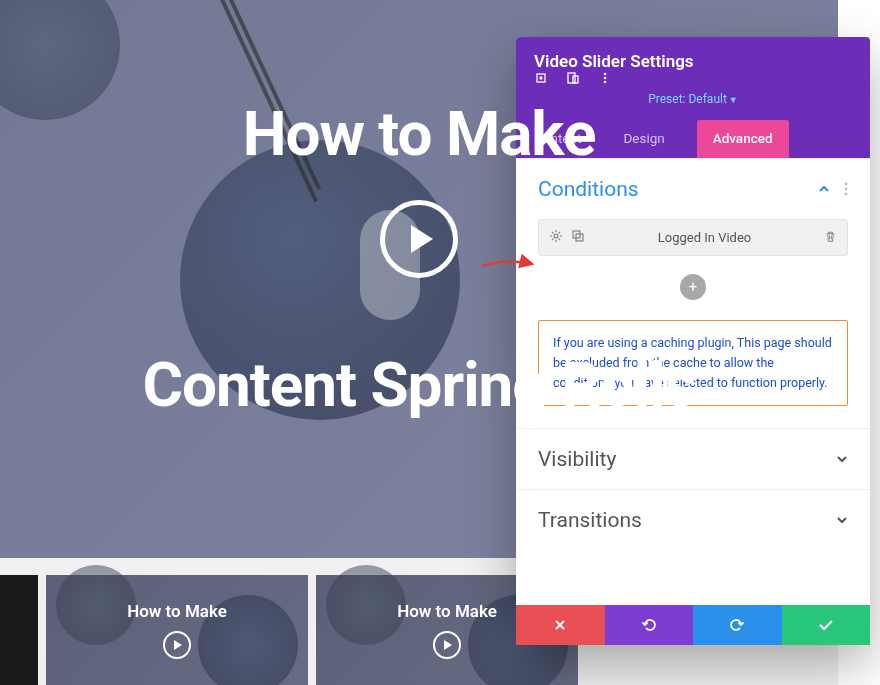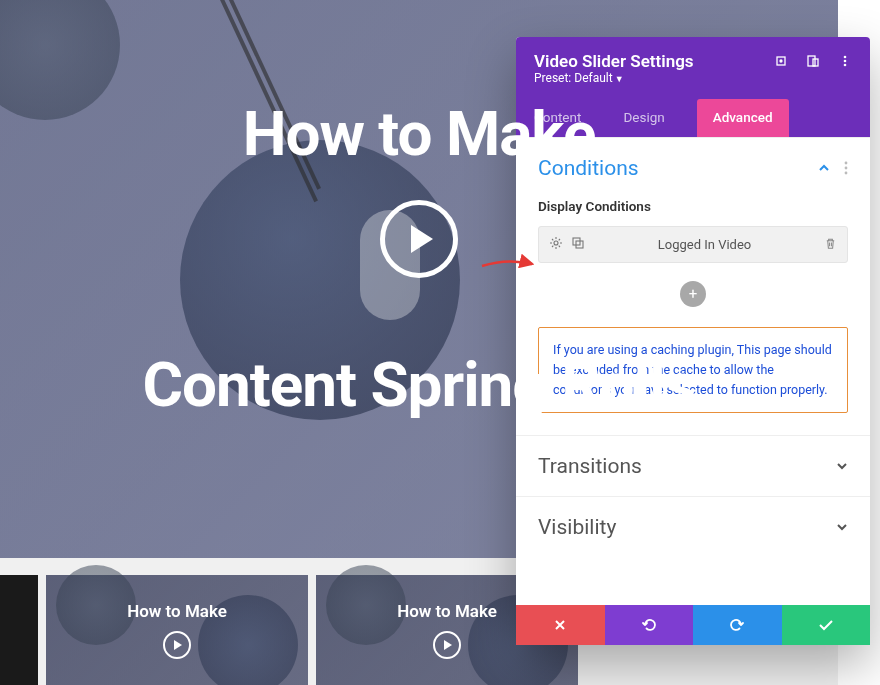--- a/index.html
+++ b/index.html
@@ -27,25 +27,25 @@
 .thumb .t-bowl { position: absolute; top: -10px; left: 10px; width: 80px; height: 80px; border-radius: 50%; background: radial-gradient(circle,#4a5568,#2d3748); opacity: 0.5; }
 .thumb .t-plate { position: absolute; top: 20px; right: 10px; width: 100px; height: 100px; border-radius: 50%; background: radial-gradient(circle,#3a4a6b,#1f2840); opacity: 0.5; }
 .thumb h3 { font-size: 17px; font-weight: 600; z-index: 2; position: relative; }
 .thumb .play-sm { z-index: 2; width: 28px; height: 28px; border: 2px solid #fff; border-radius: 50%; display: flex; align-items: center; justify-content: center; margin-top: 10px; }
 .thumb .play-sm::after { content: ""; display: block; width: 0; height: 0; border-left: 8px solid #fff; border-top: 5px solid transparent; border-bottom: 5px solid transparent; margin-left: 2px; }
 
 .scroll-edge { position: absolute; top: 0; left: 838px; width: 42px; height: 685px; background: #fff; }
 
 .panel { position: absolute; top: 37px; left: 516px; width: 354px; height: 608px; background: #fff; box-shadow: 0 20px 50px rgba(0,0,0,0.3); border-radius: 4px 4px 0 0; display: flex; flex-direction: column; }
 .panel-header { background: #6c2eb9; color: #fff; padding: 14px 18px 0; border-radius: 4px 4px 0 0; }
-.panel-title-row { display: flex; align-items: center; justify-content: space-between; }
+.panel-title-row { display: flex; justify-content: space-between; flex-direction: column; }
 .panel-title { font-size: 17px; font-weight: 600; }
 .panel-icons { display: flex; gap: 18px; align-items: center; }
 .panel-icons .ic { width: 14px; height: 14px; cursor: pointer; display: flex; align-items: center; justify-content: center; }
-.panel-preset { font-size: 12px; color: #ffffff; margin-top: 0; cursor: pointer; }
+.panel-preset { font-size: 12px; color: #7dd3fc; margin-top: 7px; cursor: pointer; text-align: center; }
 .panel-preset .caret { font-size: 9px; margin-left: 2px; }
 .panel-tabs { display: flex; margin-top: 14px; }
 .panel-tab { padding: 10px 0 12px; font-size: 13.5px; color: #d4c4ea; cursor: pointer; margin-right: 42px; }
 .panel-tab.active { color: #fff; font-weight: 500; background: #ec4899; margin: 0 -10px -0px; padding-left: 16px; padding-right: 16px; margin-right: 26px; border-radius: 3px 3px 0 0; }
 
 .panel-body { flex: 1; overflow: auto; padding: 0; }
 .section { border-top: 1px solid #eee; }
 .section-head { display: flex; align-items: center; justify-content: space-between; padding: 18px 22px; cursor: pointer; }
 .section-head .st { font-size: 21px; color: #555; }
 .section.open .section-head .st { color: #2b90e9; }
@@ -164,21 +164,20 @@
               <path d="M2 8 L6 4 L10 8"></path>
             </svg>
           <span class="dots"><svg width="4" height="14" viewBox="0 0 4 14" fill="#bbb">
                 <circle cx="2" cy="2" r="1.4"></circle>
                 <circle cx="2" cy="7" r="1.4"></circle>
                 <circle cx="2" cy="12" r="1.4"></circle>
               </svg></span>
         </span>
       </div>
       <div class="section-body">
-        <div class="field-label">Display Conditions</div>
         <div class="cond-item">
           <span class="ci-icons">
             <span><svg viewBox="0 0 14 14" stroke="#777" stroke-width="1.1" fill="none">
                   <circle cx="7" cy="7" r="2"></circle>
                   <path d="M7 1v2M7 11v2M1 7h2M11 7h2M3 3l1.3 1.3M9.7 9.7L11 11M11 3L9.7 4.3M4.3 9.7L3 11"></path>
                 </svg></span>
             <span><svg viewBox="0 0 14 14" stroke="#777" stroke-width="1.1" fill="none">
                   <rect x="2" y="2" width="7" height="7"></rect>
                   <rect x="5" y="5" width="7" height="7"></rect>
                 </svg></span>
@@ -190,36 +189,36 @@
         </div>
         <div class="add-block">
           <button class="add-btn">+</button>
         </div>
         <div class="notice">If you are using a caching plugin, This page should be excluded from the cache to allow the conditions you have selected to function properly.</div>
       </div>
     </div>
 
     <div class="section">
       <div class="section-head">
+        <span class="st">Visibility</span>
+        <svg class="chev" viewBox="0 0 12 12" stroke="#555" stroke-width="2" fill="none">
+            <path d="M2 4 L6 8 L10 4"></path>
+          </svg>
+      </div>
+    </div>
+
+    <div class="section">
+      <div class="section-head">
         <span class="st">Transitions</span>
         <svg class="chev" viewBox="0 0 12 12" stroke="#555" stroke-width="2" fill="none">
             <path d="M2 4 L6 8 L10 4"></path>
           </svg>
       </div>
     </div>
 
-    <div class="section">
-      <div class="section-head">
-        <span class="st">Visibility</span>
-        <svg class="chev" viewBox="0 0 12 12" stroke="#555" stroke-width="2" fill="none">
-            <path d="M2 4 L6 8 L10 4"></path>
-          </svg>
-      </div>
-    </div>
-
 
   </div>
 
   <div class="panel-footer">
     <div class="pf-btn red">
         <svg width="14" height="14" viewBox="0 0 14 14" stroke="#fff" stroke-width="2">
           <path d="M3 3l8 8M11 3l-8 8"></path>
         </svg>
       </div>
     <div class="pf-btn purple">

